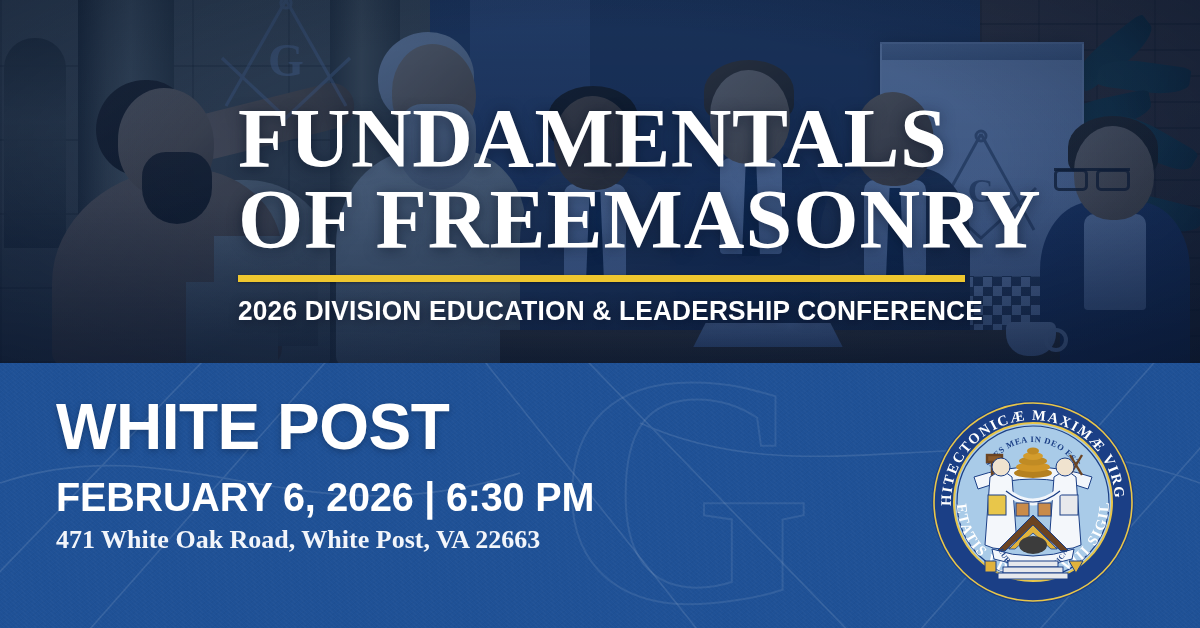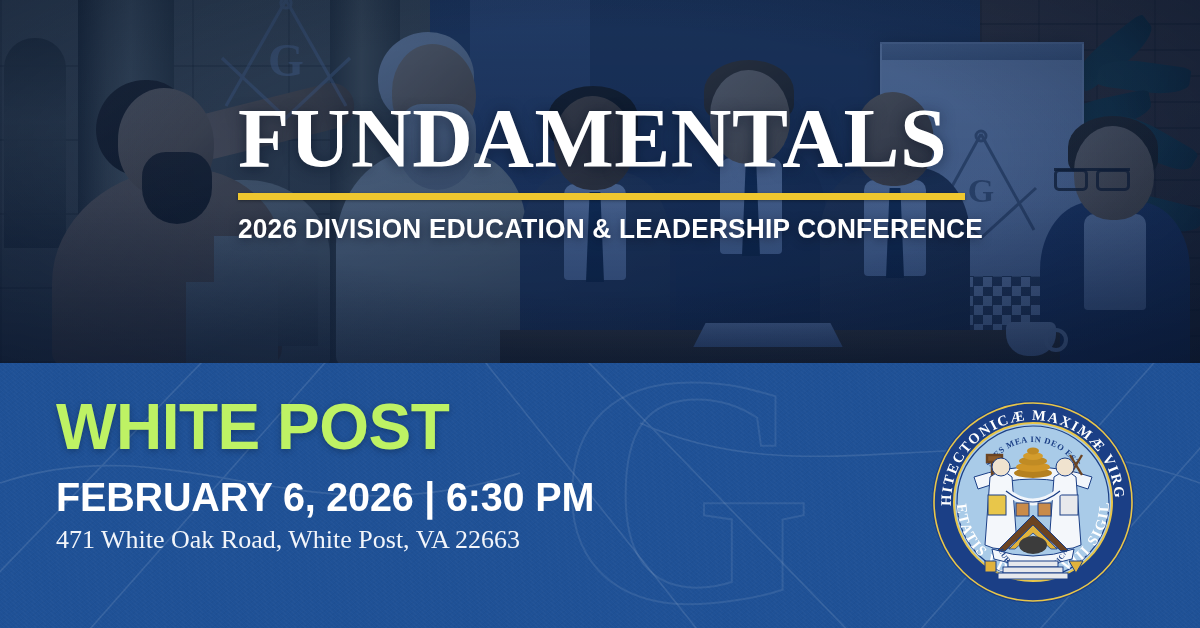--- a/index.html
+++ b/index.html
@@ -360,21 +360,21 @@
 
   .panel-text {
     position: absolute;
     left: 56px; top: 32px;
   }
   .city {
     font-family: "Liberation Sans", sans-serif;
     font-weight: 700;
     font-size: 64px;
     line-height: 1;
-    color: #bef264;
+    color: #ffffff;
     letter-spacing: -.5px;
     text-shadow: 0 2px 6px rgba(6,22,48,.35);
   }
   .datetime {
     margin-top: 18px;
     font-family: "Liberation Sans", sans-serif;
     font-weight: 700;
     font-size: 41px;
     line-height: 1;
     color: #ffffff;
@@ -387,21 +387,21 @@
     margin-top: 22px;
     font-family: "Liberation Serif", "DejaVu Serif", serif;
     font-weight: 700;
     font-size: 27px;
     line-height: 1.12;
     color: #ffffff;
   }
   .address {
     margin-top: 7px;
     font-family: "Liberation Serif", "DejaVu Serif", serif;
-    font-weight: 400;
+    font-weight: 700;
     font-size: 26px;
     line-height: 1.12;
     color: #f2f5fa;
   }
 
   
   .seal {
     position: absolute;
     left: 930px; top: 399px;
     width: 206px; height: 206px;
@@ -505,20 +505,21 @@
       </svg>
 
     </div>
 
     <div class="hero-tint"></div>
     <div class="hero-tint2"></div>
     <div class="hero-vignette"></div>
 
     <div class="hero-text">
       <div class="title-line l1">FUNDAMENTALS</div>
+      <div class="title-line l2">OF FREEMASONRY</div>
       <div class="gold-rule"></div>
       <div class="subtitle">2026 DIVISION EDUCATION &amp; LEADERSHIP CONFERENCE</div>
     </div>
   </div>
 
   <div class="panel">
     <div class="panel-noise"></div>
 
     <svg class="panel-lines" viewBox="0 0 1200 265" preserveAspectRatio="none">
       <g stroke="#ffffff" stroke-width="1.6" fill="none">

